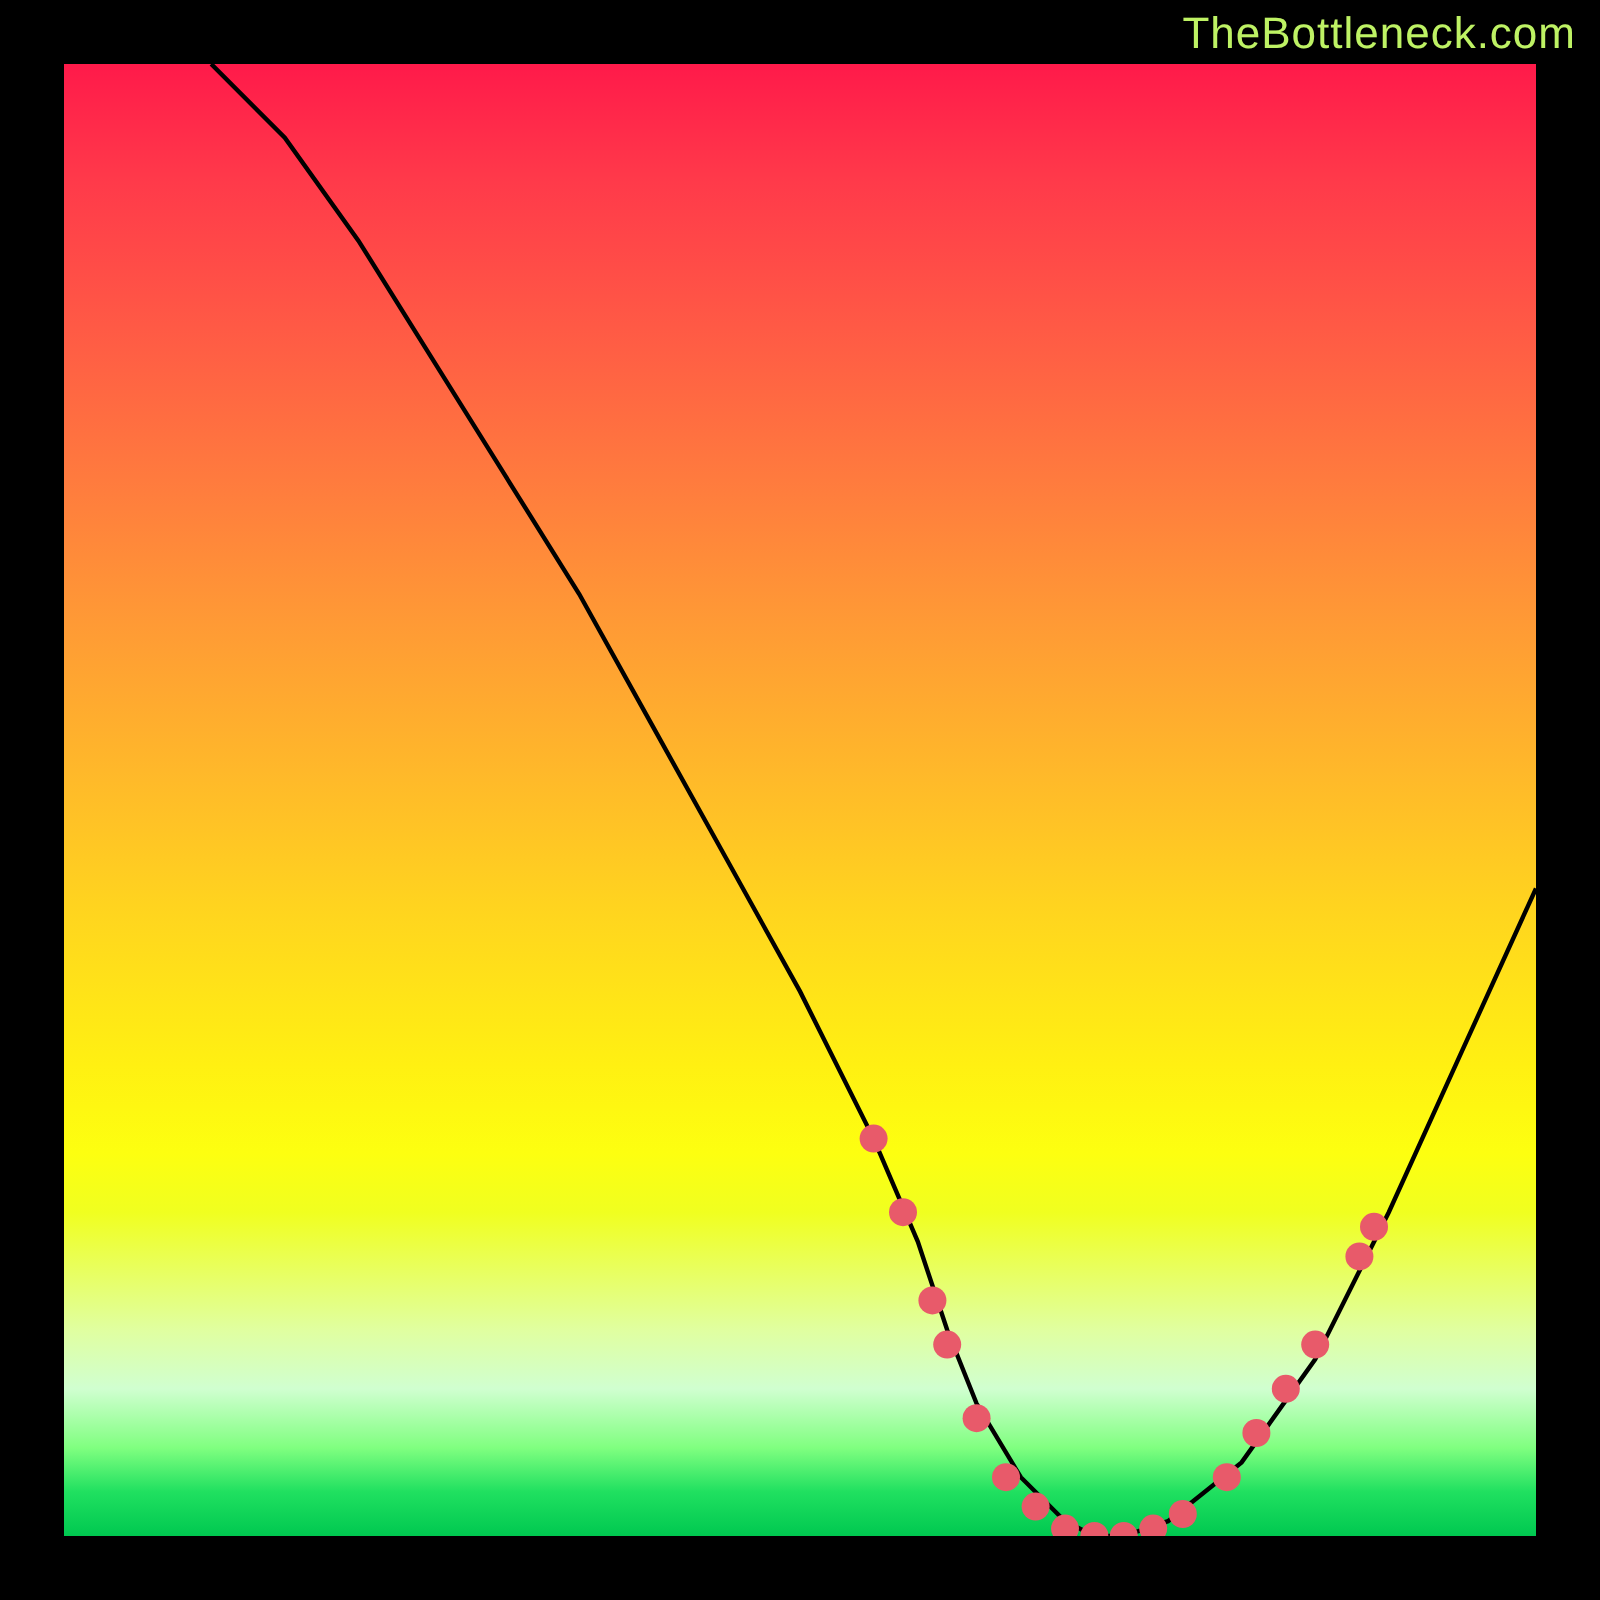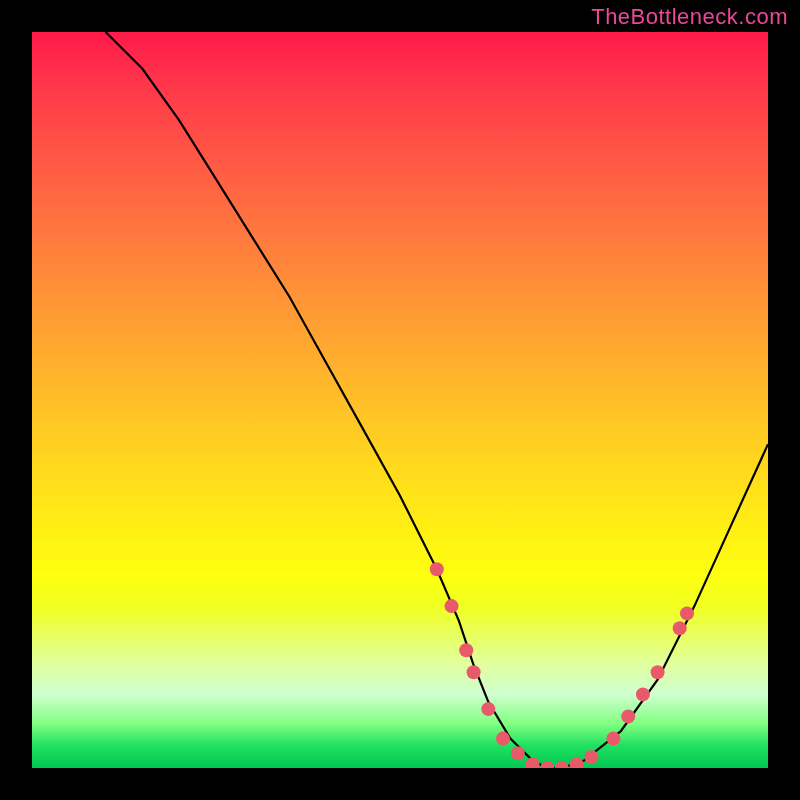--- a/index.html
+++ b/index.html
@@ -7,21 +7,21 @@
     width: 800px;
     height: 800px;
     background: #000;
     position: relative;
     font-family: Arial, sans-serif;
   }
   .watermark {
     position: absolute;
     top: 4px;
     right: 12px;
-    color: #ec4899;
+    color: #bef264;
     font-size: 22px;
     font-weight: 500;
     letter-spacing: 0.5px;
     z-index: 10;
   }
   .plot-area {
     position: absolute;
     top: 32px;
     left: 32px;
     width: 736px;

